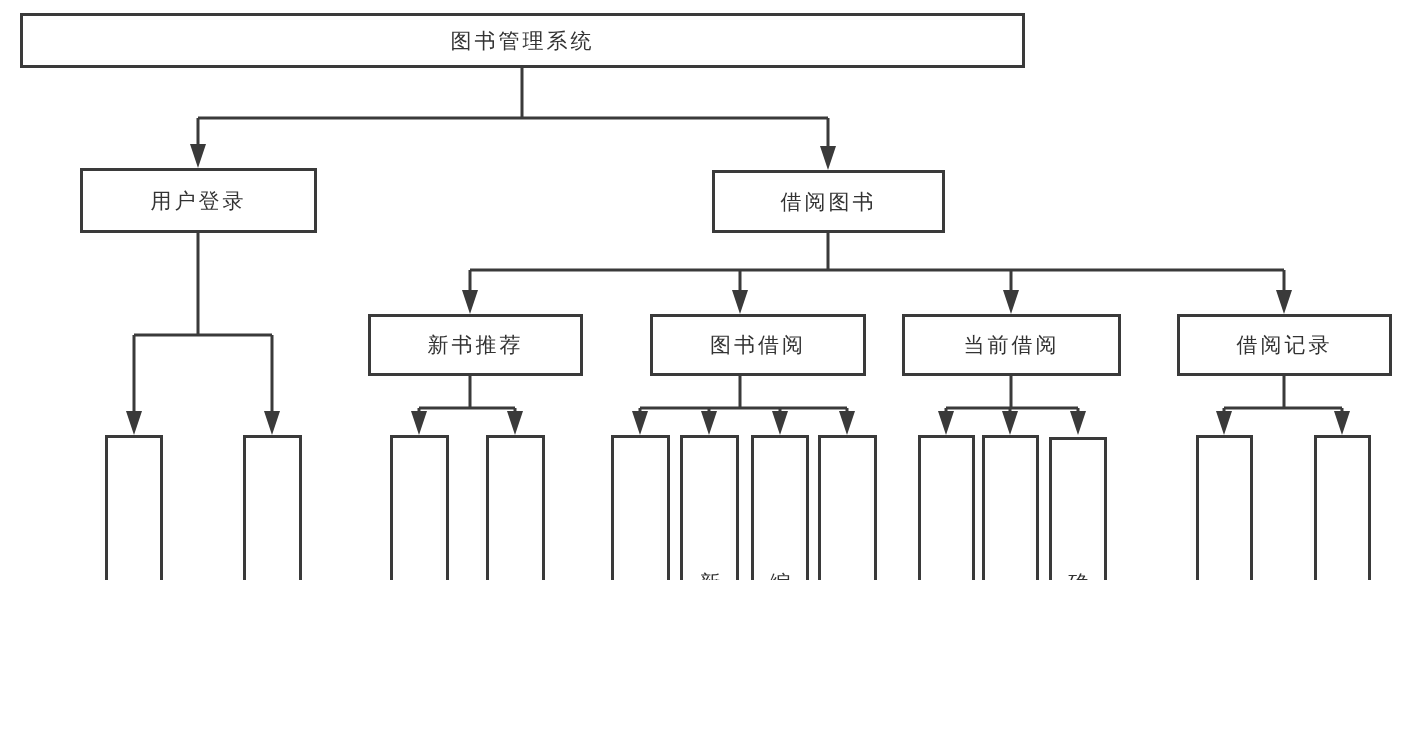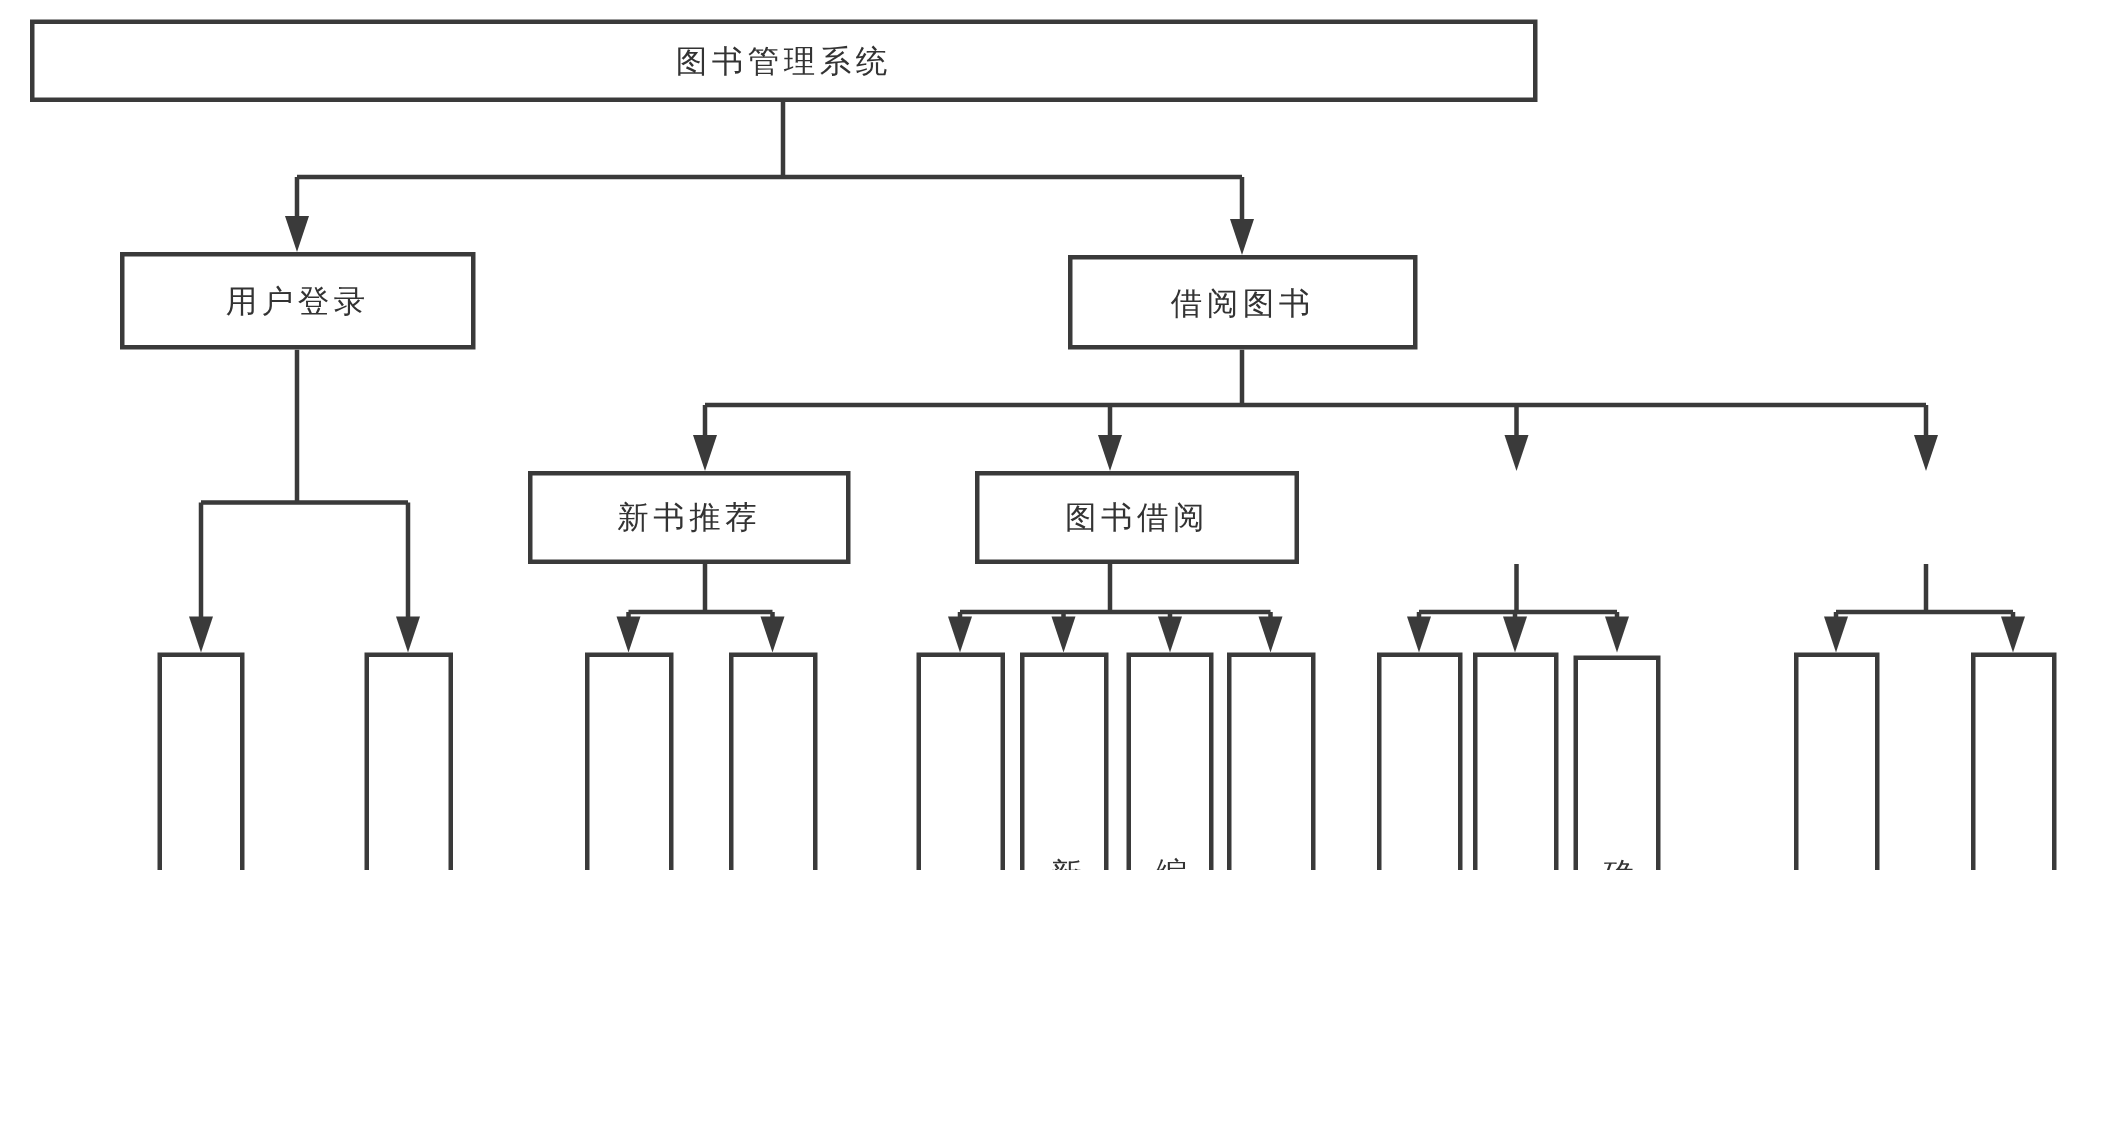--- a/index.html
+++ b/index.html
@@ -78,22 +78,24 @@
       <polygon points="1216,411 1232,411 1224,435"></polygon>
       <polygon points="1334,411 1350,411 1342,435"></polygon>
     </g>
   </svg>
 
   <div class="box h-box" style="left:20px; top:13px; width:1005px; height:55px;">图书管理系统</div>
 
   <div class="box h-box" style="left:80px; top:168px; width:237px; height:65px;">用户登录</div>
   <div class="box h-box" style="left:712px; top:170px; width:233px; height:63px;">借阅图书</div>
 
-  <div class="box h-box" style="left:352px; top:314px; width:215px; height:62px;">新书推荐</div>
+  <div class="box h-box" style="left:368px; top:314px; width:215px; height:62px;">新书推荐</div>
   <div class="box h-box" style="left:632px; top:314px; width:216px; height:62px;margin-left:18px;">图书借阅</div>
+  <div class="box h-box" style="left:902px; top:314px; width:219px; height:62px;">当前借阅</div>
+  <div class="box h-box" style="left:1177px; top:314px; width:215px; height:62px;">借阅记录</div>
 
   <div class="box v-box" style="left:105px; top:435px; width:58px; height:300px;">
     <span class="v-text">用户登录</span>
   </div>
   <div class="box v-box" style="left:243px; top:435px; width:59px; height:300px;">
     <span class="v-text">注销登录</span>
   </div>
 
   <div class="box v-box" style="left:390px; top:435px; width:59px; height:300px;">
     <span class="v-text">查询图书</span>

